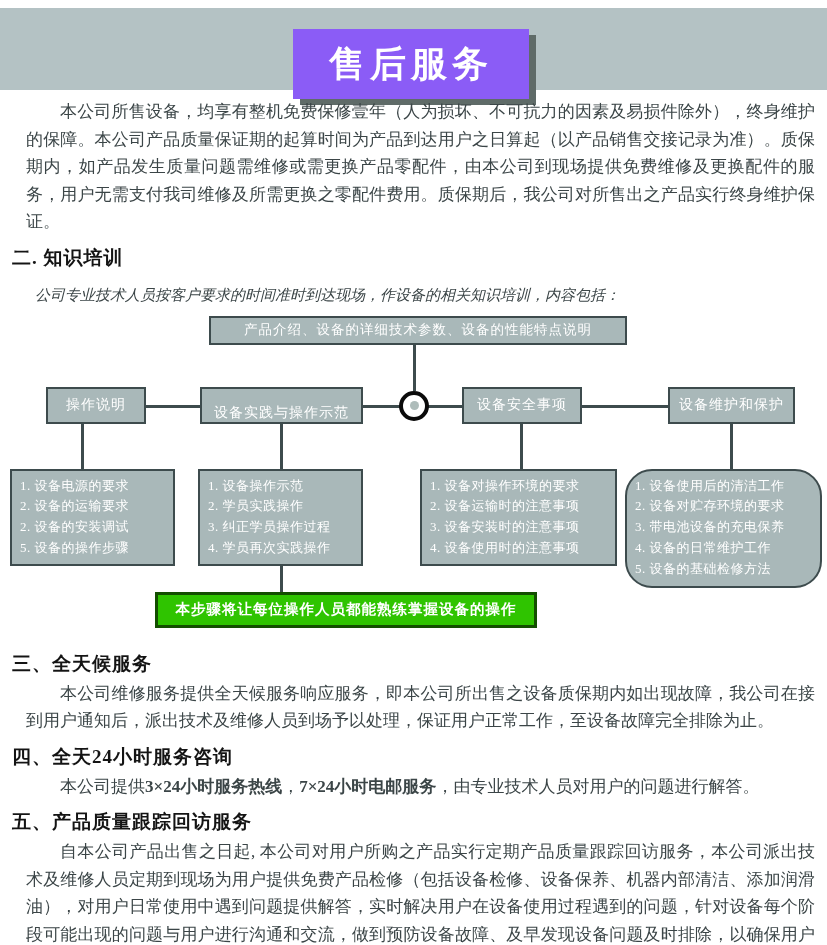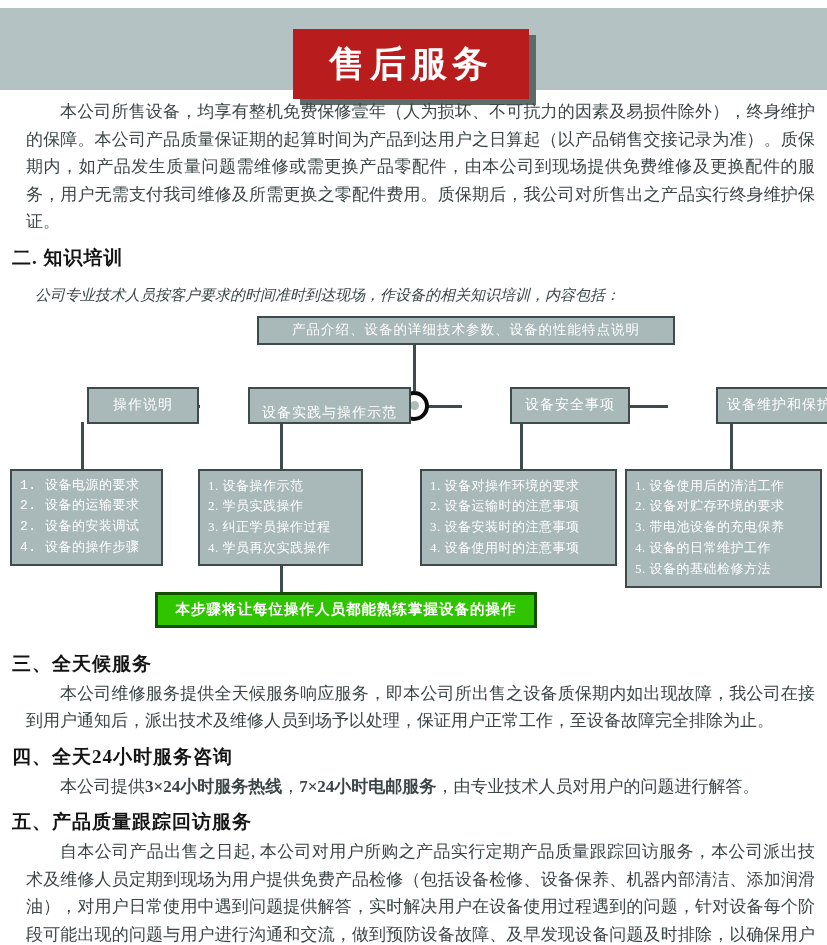--- a/index.html
+++ b/index.html
@@ -2,21 +2,21 @@
 <html><head>
 <meta charset="utf-8">
 <style>
   html,body{margin:0;padding:0;}
   body{
     width:827px;height:945px;position:relative;overflow:hidden;background:#ffffff;
     font-family:"Liberation Serif","DejaVu Serif",serif;color:#3b4547;
   }
   .band{position:absolute;top:8px;left:0;width:827px;height:82px;background:#b4c2c4;}
   .title-box{
-    position:absolute;top:29px;left:293px;width:236px;height:70px;background:#b91c1c;
+    position:absolute;top:29px;left:293px;width:236px;height:70px;background:#8b5cf6;
     box-shadow:7px 6px 0 #5f6b68;display:flex;align-items:center;justify-content:center;
   }
   .title-text{
     font-family:"Liberation Sans","DejaVu Sans",sans-serif;font-weight:bold;
     font-size:36px;color:#ffffff;letter-spacing:5px;
   }
   .content{position:absolute;top:96px;left:0;width:827px;}
   .sec-heading{
     font-size:19px;font-weight:bold;color:#141414;margin:9px 0 3px 12px;
     font-family:"Liberation Serif","DejaVu Serif",serif;letter-spacing:1px;
@@ -28,21 +28,21 @@
   .intro{
     font-size:15px;line-height:1.6;margin:12px 12px 4px 14px;text-indent:1.4em;font-style:italic;
   }
   .bold-inline{font-weight:bold;}
   
   .chart{position:relative;width:827px;height:326px;margin-top:4px;}
   .cline{position:absolute;background:#3d4b4d;}
   .nbox{
     position:absolute;background:#a9b8b9;border:2px solid #3d4b4d;color:#ffffff;
     display:flex;align-items:center;justify-content:center;font-size:14px;
-    box-sizing:border-box;text-align:center;letter-spacing:1px;margin-left:48px;
+    box-sizing:border-box;text-align:center;letter-spacing:1px;
   }
   .lbox{
     position:absolute;background:#a9b8b9;border:2px solid #3d4b4d;color:#ffffff;
     font-size:13px;line-height:1.6;padding:5px 8px;box-sizing:border-box;letter-spacing:0.5px;
   }
   .circle{
     position:absolute;left:399px;top:80px;width:22px;height:22px;border:4px solid #0a0a0a;
     border-radius:50%;background:#ffffff;display:flex;align-items:center;justify-content:center;
   }
   .circle .dot{width:9px;height:9px;border-radius:50%;background:#aebcba;}
@@ -81,52 +81,52 @@
     <div class="cline" style="left:280px;top:253px;width:3px;height:30px;"></div>
 
     <div class="nbox" style="left:209px;top:5px;width:418px;height:29px;font-size:13.5px;">
       <span>产品介绍、设备的详细技术参数、设备的性能特点说明</span>
     </div>
 
     <div class="circle">
         <span class="dot"></span>
       </div>
 
-    <div class="nbox" style="left:39px;top:76px;width:112px;height:37px;">
+    <div class="nbox" style="left:46px;top:76px;width:100px;height:37px;">
       <span>操作说明</span>
     </div>
     <div class="nbox" style="left:200px;top:76px;width:163px;height:37px;align-items:flex-end;">
       <span>设备实践与操作示范</span>
     </div>
     <div class="nbox" style="left:462px;top:76px;width:120px;height:37px;">
       <span>设备安全事项</span>
     </div>
     <div class="nbox" style="left:668px;top:76px;width:127px;height:37px;">
       <span>设备维护和保护</span>
     </div>
 
-    <div class="lbox" style="left:10px;top:158px;width:153px;height:97px;font-family:Liberation Mono, monospace;">
+    <div class="lbox" style="left:10px;top:158px;width:165px;height:97px;">
       <div>1. 设备电源的要求</div>
       <div>2. 设备的运输要求</div>
       <div>2. 设备的安装调试</div>
-      <div>4. 设备的操作步骤</div>
+      <div>5. 设备的操作步骤</div>
     </div>
     <div class="lbox" style="left:198px;top:158px;width:165px;height:97px;">
       <div>1. 设备操作示范</div>
       <div>2. 学员实践操作</div>
       <div>3. 纠正学员操作过程</div>
       <div>4. 学员再次实践操作</div>
     </div>
     <div class="lbox" style="left:420px;top:158px;width:197px;height:97px;">
       <div>1. 设备对操作环境的要求</div>
       <div>2. 设备运输时的注意事项</div>
       <div>3. 设备安装时的注意事项</div>
       <div>4. 设备使用时的注意事项</div>
     </div>
-    <div class="lbox" style="left:625px;top:158px;width:197px;height:119px;">
+    <div class="lbox" style="left:625px;top:158px;width:197px;height:119px;border-radius:27px;">
       <div>1. 设备使用后的清洁工作</div>
       <div>2. 设备对贮存环境的要求</div>
       <div>3. 带电池设备的充电保养</div>
       <div>4. 设备的日常维护工作</div>
       <div>5. 设备的基础检修方法</div>
     </div>
 
     <div class="gbox">
       <span>本步骤将让每位操作人员都能熟练掌握设备的操作</span>
     </div>

